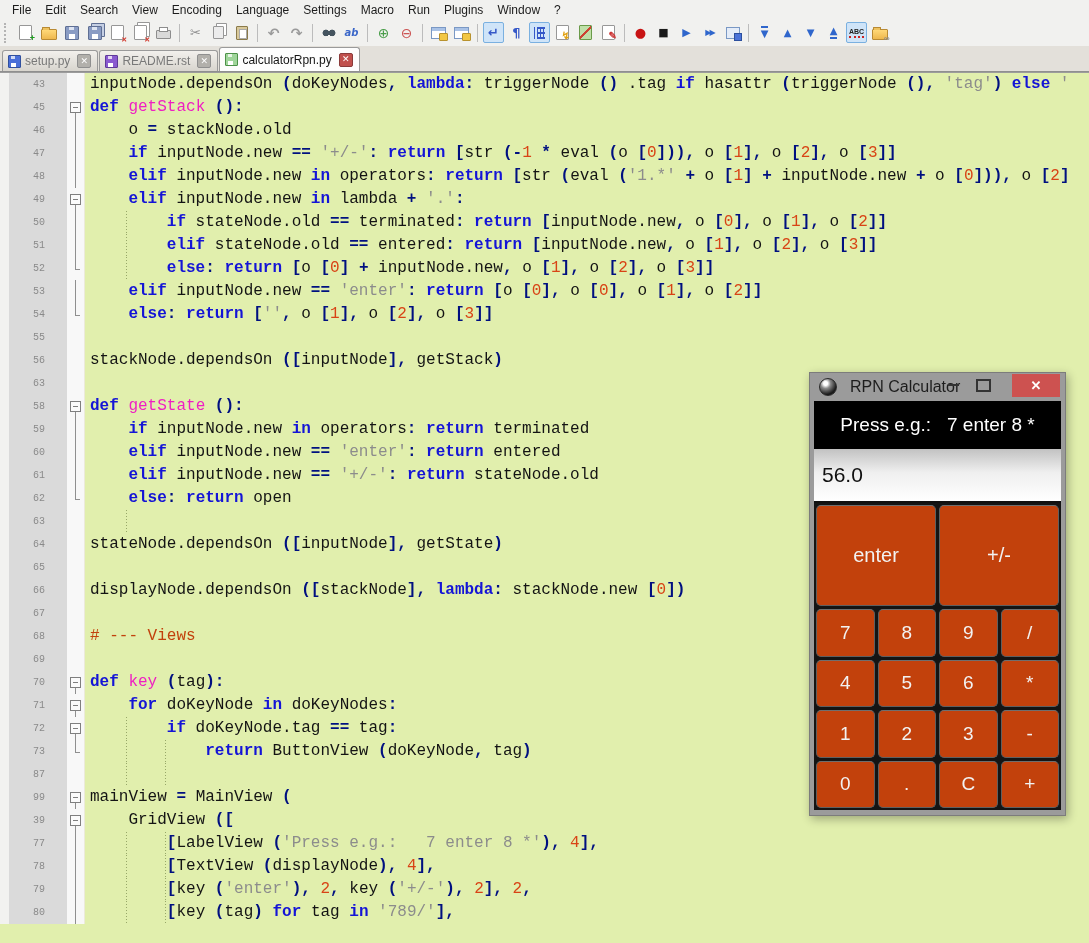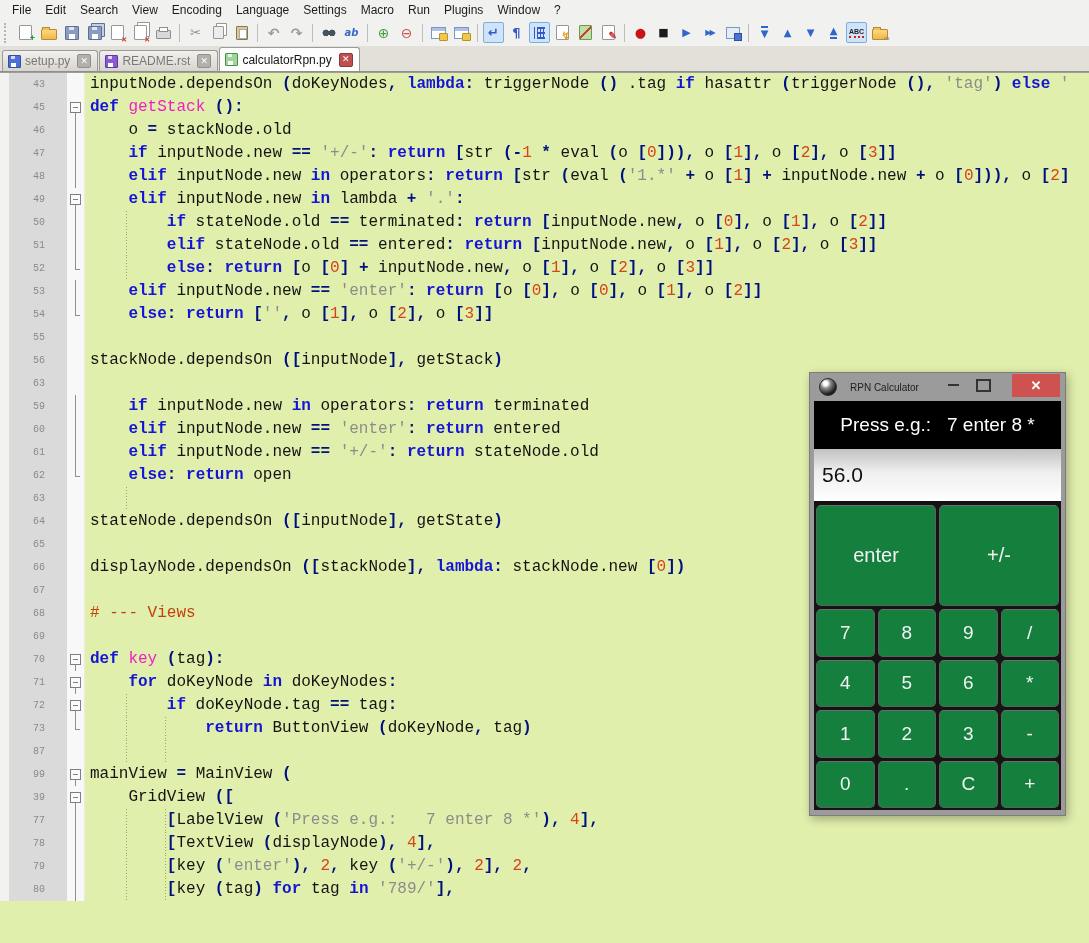--- a/index.html
+++ b/index.html
@@ -84,33 +84,33 @@
   .tk-n{color:#d84315;}
   .tk-c{color:#c2410c;}
   .tk-f{color:#ef1fc3;}
   
   #calc{position:absolute;left:809px;top:372px;width:257px;height:444px;background:#9b9b9b;
         border:1px solid #7c7c7c;box-shadow:2px 3px 9px rgba(0,0,0,.3);box-sizing:border-box;}
   #calc-title{height:28px;display:flex;align-items:center;padding:0 0 0 9px;position:relative;}
   .calc-appicon{width:16px;height:16px;border-radius:50%;flex:none;
       background:radial-gradient(circle at 35% 28%,#ffffff 0 2px,#8a8a8a 5px,#1a1a1a 11px);
       border:1px solid #2a2a2a;}
-  #calc-title .title-text{font-size:10px;color:#1d1d1d;margin-left:13px;}
+  #calc-title .title-text{font-size:16px;color:#1d1d1d;margin-left:13px;}
   .win-min{position:absolute;right:106px;top:11px;width:11px;height:2px;background:#333;}
   .win-max{position:absolute;right:74px;top:6px;width:11px;height:9px;border:2px solid #333;background:transparent;}
   .win-close{position:absolute;right:5px;top:1px;width:48px;height:23px;background:#cd5250;
       display:flex;align-items:center;justify-content:center;color:#fff;font-size:13px;font-weight:bold;}
   #calc-body{position:absolute;left:4px;right:4px;top:28px;bottom:5px;background:#141414;display:flex;flex-direction:column;}
   #calc-label{height:48px;background:#000;color:#fff;display:flex;align-items:center;justify-content:center;
       font-size:19px;white-space:pre;flex:none;}
   #calc-display{height:52px;background:linear-gradient(180deg,#c2c2c2 0,#efefef 45%,#ffffff 100%);
       color:#101010;font-size:21px;display:flex;align-items:center;padding-left:8px;flex:none;border-bottom:2px solid #101010;}
   #calc-bigkeys{flex:none;height:101px;display:grid;grid-template-columns:1fr 1fr;gap:3px;padding:2px 2px 0 2px;}
   #calc-grid{flex:1;display:grid;grid-template-columns:repeat(4,1fr);grid-auto-rows:1fr;gap:3px;padding:3px 2px 2px 2px;}
-  .ckey{background:#15803d;border:1px solid #5f5f5f;border-top-color:#6e6e6e;border-radius:5px;
+  .ckey{background:#c2410c;border:1px solid #5f5f5f;border-top-color:#6e6e6e;border-radius:5px;
       display:flex;align-items:center;justify-content:center;color:#f2f2f2;font-size:19px;}
   .ckey.big{font-size:20px;}
 </style>
 </head>
 <body>
 
 <div id="menubar">
     <span class="menu-item">File</span>
     <span class="menu-item">Edit</span>
     <span class="menu-item">Search</span>
@@ -279,20 +279,21 @@
     <div class="erow"><span class="mbook"></span><span class="mnum">48</span><span class="mfold line"></span><span class="ecode"><span class="">    </span><span class="tk-k">elif</span><span class=""> inputNode.new </span><span class="tk-k">in</span><span class=""> operators</span><span class="tk-o">:</span><span class=""> </span><span class="tk-k">return</span><span class=""> </span><span class="tk-o">[</span><span class="">str </span><span class="tk-o">(</span><span class="">eval </span><span class="tk-o">(</span><span class="tk-s">'1.*'</span><span class=""> </span><span class="tk-o">+</span><span class=""> o </span><span class="tk-o">[</span><span class="tk-n">1</span><span class="tk-o">]</span><span class=""> </span><span class="tk-o">+</span><span class=""> inputNode.new </span><span class="tk-o">+</span><span class=""> o </span><span class="tk-o">[</span><span class="tk-n">0</span><span class="tk-o">])),</span><span class=""> o </span><span class="tk-o">[</span><span class="tk-n">2</span><span class="tk-o">]</span></span></div>
     <div class="erow"><span class="mbook"></span><span class="mnum">49</span><span class="mfold box"></span><span class="ecode"><span class="">    </span><span class="tk-k">elif</span><span class=""> inputNode.new </span><span class="tk-k">in</span><span class=""> lambda </span><span class="tk-o">+</span><span class=""> </span><span class="tk-s">'.'</span><span class="tk-o">:</span></span></div>
     <div class="erow"><span class="mbook"></span><span class="mnum">50</span><span class="mfold line"></span><span class="ecode"><span class="g" style="left: calc(4ch + 3px);"></span><span class="">        </span><span class="tk-k">if</span><span class=""> stateNode.old </span><span class="tk-o">==</span><span class=""> terminated</span><span class="tk-o">:</span><span class=""> </span><span class="tk-k">return</span><span class=""> </span><span class="tk-o">[</span><span class="">inputNode.new</span><span class="tk-o">,</span><span class=""> o </span><span class="tk-o">[</span><span class="tk-n">0</span><span class="tk-o">],</span><span class=""> o </span><span class="tk-o">[</span><span class="tk-n">1</span><span class="tk-o">],</span><span class=""> o </span><span class="tk-o">[</span><span class="tk-n">2</span><span class="tk-o">]]</span></span></div>
     <div class="erow"><span class="mbook"></span><span class="mnum">51</span><span class="mfold line"></span><span class="ecode"><span class="g" style="left: calc(4ch + 3px);"></span><span class="">        </span><span class="tk-k">elif</span><span class=""> stateNode.old </span><span class="tk-o">==</span><span class=""> entered</span><span class="tk-o">:</span><span class=""> </span><span class="tk-k">return</span><span class=""> </span><span class="tk-o">[</span><span class="">inputNode.new</span><span class="tk-o">,</span><span class=""> o </span><span class="tk-o">[</span><span class="tk-n">1</span><span class="tk-o">],</span><span class=""> o </span><span class="tk-o">[</span><span class="tk-n">2</span><span class="tk-o">],</span><span class=""> o </span><span class="tk-o">[</span><span class="tk-n">3</span><span class="tk-o">]]</span></span></div>
     <div class="erow"><span class="mbook"></span><span class="mnum">52</span><span class="mfold end"></span><span class="ecode"><span class="g" style="left: calc(4ch + 3px);"></span><span class="">        </span><span class="tk-k">else</span><span class="tk-o">:</span><span class=""> </span><span class="tk-k">return</span><span class=""> </span><span class="tk-o">[</span><span class="">o </span><span class="tk-o">[</span><span class="tk-n">0</span><span class="tk-o">]</span><span class=""> </span><span class="tk-o">+</span><span class=""> inputNode.new</span><span class="tk-o">,</span><span class=""> o </span><span class="tk-o">[</span><span class="tk-n">1</span><span class="tk-o">],</span><span class=""> o </span><span class="tk-o">[</span><span class="tk-n">2</span><span class="tk-o">],</span><span class=""> o </span><span class="tk-o">[</span><span class="tk-n">3</span><span class="tk-o">]]</span></span></div>
     <div class="erow"><span class="mbook"></span><span class="mnum">53</span><span class="mfold line"></span><span class="ecode"><span class="">    </span><span class="tk-k">elif</span><span class=""> inputNode.new </span><span class="tk-o">==</span><span class=""> </span><span class="tk-s">'enter'</span><span class="tk-o">:</span><span class=""> </span><span class="tk-k">return</span><span class=""> </span><span class="tk-o">[</span><span class="">o </span><span class="tk-o">[</span><span class="tk-n">0</span><span class="tk-o">],</span><span class=""> o </span><span class="tk-o">[</span><span class="tk-n">0</span><span class="tk-o">],</span><span class=""> o </span><span class="tk-o">[</span><span class="tk-n">1</span><span class="tk-o">],</span><span class=""> o </span><span class="tk-o">[</span><span class="tk-n">2</span><span class="tk-o">]]</span></span></div>
     <div class="erow"><span class="mbook"></span><span class="mnum">54</span><span class="mfold end"></span><span class="ecode"><span class="">    </span><span class="tk-k">else</span><span class="tk-o">:</span><span class=""> </span><span class="tk-k">return</span><span class=""> </span><span class="tk-o">[</span><span class="tk-s">''</span><span class="tk-o">,</span><span class=""> o </span><span class="tk-o">[</span><span class="tk-n">1</span><span class="tk-o">],</span><span class=""> o </span><span class="tk-o">[</span><span class="tk-n">2</span><span class="tk-o">],</span><span class=""> o </span><span class="tk-o">[</span><span class="tk-n">3</span><span class="tk-o">]]</span></span></div>
     <div class="erow"><span class="mbook"></span><span class="mnum">55</span><span class="mfold"></span><span class="ecode"></span></div>
     <div class="erow"><span class="mbook"></span><span class="mnum">56</span><span class="mfold"></span><span class="ecode"><span class="">stackNode.dependsOn </span><span class="tk-o">([</span><span class="">inputNode</span><span class="tk-o">],</span><span class=""> getStack</span><span class="tk-o">)</span></span></div>
     <div class="erow"><span class="mbook"></span><span class="mnum">63</span><span class="mfold"></span><span class="ecode"></span></div>
+    <div class="erow"><span class="mbook"></span><span class="mnum">58</span><span class="mfold box"></span><span class="ecode"><span class="tk-k">def</span><span class="tk-f"> getState </span><span class="tk-o">():</span></span></div>
     <div class="erow"><span class="mbook"></span><span class="mnum">59</span><span class="mfold line"></span><span class="ecode"><span class="">    </span><span class="tk-k">if</span><span class=""> inputNode.new </span><span class="tk-k">in</span><span class=""> operators</span><span class="tk-o">:</span><span class=""> </span><span class="tk-k">return</span><span class=""> terminated</span></span></div>
     <div class="erow"><span class="mbook"></span><span class="mnum">60</span><span class="mfold line"></span><span class="ecode"><span class="">    </span><span class="tk-k">elif</span><span class=""> inputNode.new </span><span class="tk-o">==</span><span class=""> </span><span class="tk-s">'enter'</span><span class="tk-o">:</span><span class=""> </span><span class="tk-k">return</span><span class=""> entered</span></span></div>
     <div class="erow"><span class="mbook"></span><span class="mnum">61</span><span class="mfold line"></span><span class="ecode"><span class="">    </span><span class="tk-k">elif</span><span class=""> inputNode.new </span><span class="tk-o">==</span><span class=""> </span><span class="tk-s">'+/-'</span><span class="tk-o">:</span><span class=""> </span><span class="tk-k">return</span><span class=""> stateNode.old</span></span></div>
     <div class="erow"><span class="mbook"></span><span class="mnum">62</span><span class="mfold end"></span><span class="ecode"><span class="">    </span><span class="tk-k">else</span><span class="tk-o">:</span><span class=""> </span><span class="tk-k">return</span><span class=""> open</span></span></div>
     <div class="erow"><span class="mbook"></span><span class="mnum">63</span><span class="mfold"></span><span class="ecode"><span class="g" style="left: calc(4ch + 3px);"></span></span></div>
     <div class="erow"><span class="mbook"></span><span class="mnum">64</span><span class="mfold"></span><span class="ecode"><span class="">stateNode.dependsOn </span><span class="tk-o">([</span><span class="">inputNode</span><span class="tk-o">],</span><span class=""> getState</span><span class="tk-o">)</span></span></div>
     <div class="erow"><span class="mbook"></span><span class="mnum">65</span><span class="mfold"></span><span class="ecode"></span></div>
     <div class="erow"><span class="mbook"></span><span class="mnum">66</span><span class="mfold"></span><span class="ecode"><span class="">displayNode.dependsOn </span><span class="tk-o">([</span><span class="">stackNode</span><span class="tk-o">],</span><span class=""> </span><span class="tk-k">lambda</span><span class="tk-o">:</span><span class=""> stackNode.new </span><span class="tk-o">[</span><span class="tk-n">0</span><span class="tk-o">])</span></span></div>
     <div class="erow"><span class="mbook"></span><span class="mnum">67</span><span class="mfold"></span><span class="ecode"></span></div>
     <div class="erow"><span class="mbook"></span><span class="mnum">68</span><span class="mfold"></span><span class="ecode"><span class="tk-c"># --- Views</span></span></div>

